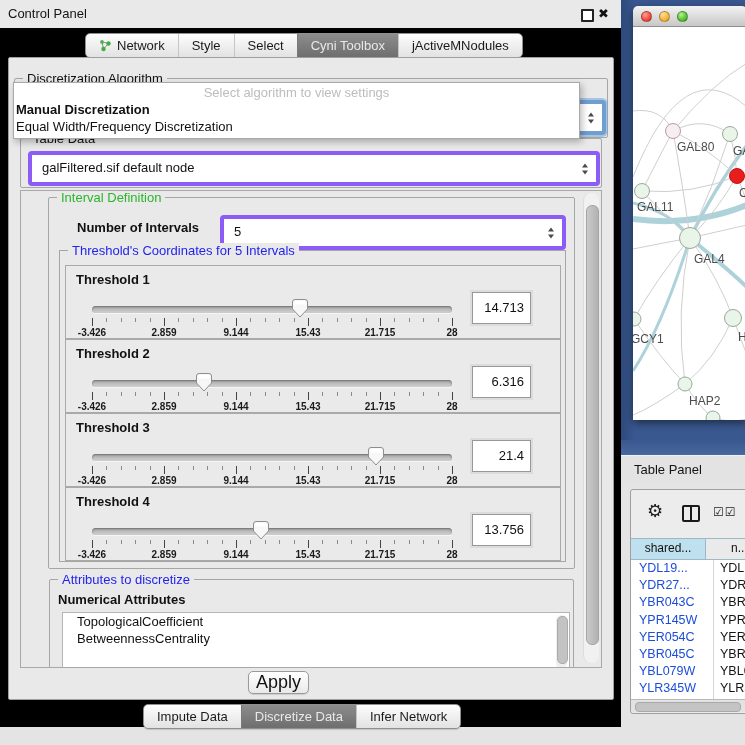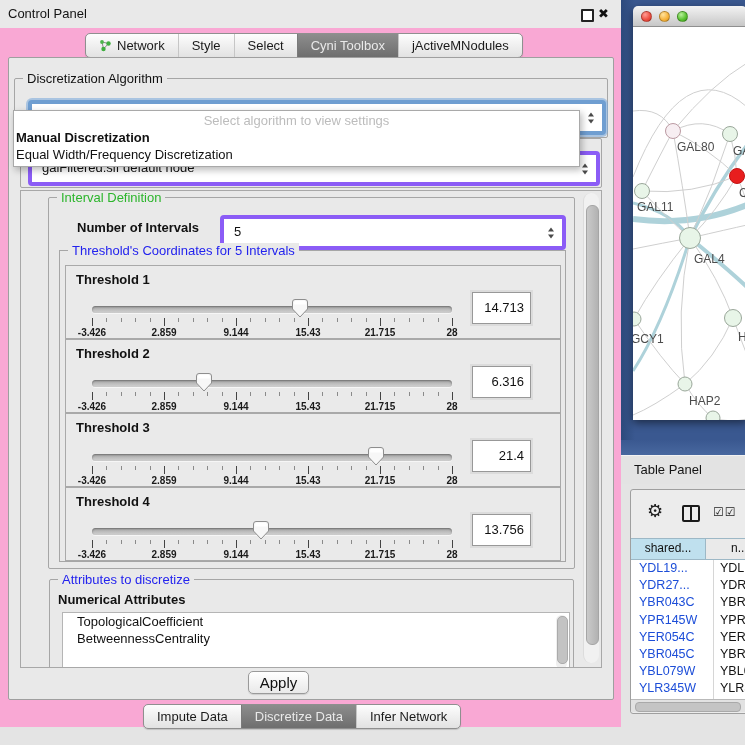--- a/index.html
+++ b/index.html
@@ -1,20 +1,20 @@
 <!DOCTYPE html>
 <html><head>
 <meta charset="utf-8">
 <style>
   html,body{margin:0;padding:0;}
   body{width:745px;height:745px;background:#e4e4e4;font-family:"Liberation Sans","DejaVu Sans",sans-serif;-webkit-font-smoothing:antialiased;}
   #root{position:relative;width:745px;height:745px;overflow:hidden;background:#e4e4e4;}
 
   
-  .left-panel{position:absolute;left:0;top:0;width:621px;height:727px;background:#f9a8d4;}
+  .left-panel{position:absolute;left:0;top:0;width:621px;height:727px;background:#000000;}
   .cp-titlebar{position:absolute;left:0;top:0;width:621px;height:28px;background:#e9e9e9;}
   .cp-title{position:absolute;left:8px;top:0;line-height:28px;font-size:13px;color:#141414;}
   .float-btn{position:absolute;left:581px;top:9px;width:9px;height:9px;border:2px solid #222;border-radius:1px;background:#fff;}
   .close-btn{position:absolute;left:598px;top:5px;font-size:13px;font-weight:bold;color:#111;line-height:18px;}
 
   .seg-control{position:absolute;display:flex;height:23px;border:1px solid #8f8f8f;border-radius:5px;overflow:hidden;background:linear-gradient(#fdfdfd,#e2e2e2);box-shadow:0 1px 1px rgba(0,0,0,.15);}
   .seg{padding:0 13px;line-height:23px;font-size:13px;color:#1a1a1a;border-left:1px solid #c6c6c6;display:flex;align-items:center;gap:5px;white-space:nowrap;}
   .seg:first-child{border-left:none;}
   .seg.selected{background:linear-gradient(#8d8d8d,#6e6e6e);color:#e9e9e9;border-left-color:#7a7a7a;}
   #top-tabs{left:85px;top:33px;}
@@ -28,21 +28,21 @@
   .title-blue{color:#2323ee;}
 
   .combo{position:absolute;background:#fff;border:4px solid #8b5cf6;border-radius:4px;font-size:13px;color:#111;}
   .combo .combo-text{display:block;padding-left:10px;line-height:25px;overflow:hidden;white-space:nowrap;}
   .combo.focused{border-color:#6f9ed1;box-shadow:0 0 0 2px rgba(116,166,218,.55);}
   .stepper{position:absolute;right:8px;top:50%;transform:translateY(-50%);display:flex;flex-direction:column;gap:3px;}
   .arr-up{width:0;height:0;border-left:3.5px solid transparent;border-right:3.5px solid transparent;border-bottom:4px solid #4a4a4a;}
   .arr-dn{width:0;height:0;border-left:3.5px solid transparent;border-right:3.5px solid transparent;border-top:4px solid #4a4a4a;}
 
   
-  .algo-popup{position:absolute;left:13px;top:82px;width:565px;height:55px;background:#fff;border:1px solid #a9a9a9;box-shadow:2px 3px 7px rgba(0,0,0,.28);z-index:30;margin-top:28px;}
+  .algo-popup{position:absolute;left:13px;top:82px;width:565px;height:55px;background:#fff;border:1px solid #a9a9a9;box-shadow:2px 3px 7px rgba(0,0,0,.28);z-index:30;}
   .popup-placeholder{height:18px;line-height:19px;text-align:center;color:#bcbcbc;font-size:13px;}
   .popup-item{height:17px;line-height:17px;padding-left:2px;font-size:13px;color:#111;white-space:nowrap;}
   .popup-item.bold{font-weight:bold;}
 
   
   .scrollpane{position:absolute;left:20px;top:190px;width:580px;height:476px;border:1px solid #a8a8a8;background:#e9e9e9;overflow:hidden;}
   .vscroll-track{position:absolute;right:2px;top:2px;width:15px;height:470px;background:#f1f1f1;border-left:1px solid #dcdcdc;border-radius:8px;}
   .vscroll-thumb{position:absolute;left:2px;top:12px;width:11px;height:438px;border-radius:6px;background:linear-gradient(90deg,#cacaca,#b2b2b2);border:1px solid #a5a5a5;}
 
   .noi-label{position:absolute;left:28px;top:22px;font-size:13px;font-weight:bold;color:#111;}
@@ -56,21 +56,21 @@
   .tick-label{position:absolute;top:61px;font-size:10px;font-weight:bold;color:#1a1a1a;transform:translateX(-50%);white-space:nowrap;}
   .handle{position:absolute;top:33px;width:17px;height:19px;transform:translateX(-50%);}
   .value-box{position:absolute;left:406px;top:26px;width:51px;height:30px;background:#fff;border:1px solid #989898;box-shadow:0 0 0 2px #dcdcdc;font-size:13px;color:#111;text-align:right;line-height:30px;padding-right:6px;}
 
   .attr-subtitle{position:absolute;left:8px;top:12px;font-size:13px;font-weight:bold;color:#111;}
   .listbox{position:absolute;left:12px;top:32px;width:506px;height:60px;background:#fff;border:1px solid #b5b5b5;overflow:hidden;}
   .list-item{height:17px;line-height:17px;padding-left:14px;font-size:13px;color:#111;white-space:nowrap;}
   .list-vscroll{position:absolute;right:2px;top:2px;width:11px;height:54px;background:#efefef;border-radius:6px;}
   .list-vthumb{position:absolute;left:1px;top:1px;width:9px;height:46px;border-radius:5px;background:#c3c3c3;border:1px solid #ababab;}
 
-  .apply-btn{position:absolute;left:248px;top:671px;width:59px;height:21px;border:1px solid #9a9a9a;border-radius:5px;background:linear-gradient(#ffffff,#e9e9e9);font-size:15px;color:#111;text-align:center;line-height:21px;box-shadow:0 1px 1px rgba(0,0,0,.12);}
+  .apply-btn{position:absolute;left:248px;top:671px;width:59px;height:21px;border:1px solid #9a9a9a;border-radius:5px;background:linear-gradient(#ffffff,#e9e9e9);font-size:18px;color:#111;text-align:center;line-height:21px;box-shadow:0 1px 1px rgba(0,0,0,.12);}
 
   
   .net-frame{position:absolute;left:621px;top:0;width:124px;height:455px;background:linear-gradient(90deg,#2d4a7c,#3a5890 14px);}
   .net-frame-bottom{position:absolute;left:621px;top:440px;width:124px;height:15px;background:linear-gradient(#3a5890,#48689f);}
   .net-window{position:absolute;left:633px;top:6px;width:114px;height:414px;border-radius:5px 5px 0 0;box-shadow:0 3px 9px rgba(0,0,0,.5);overflow:hidden;}
   .net-titlebar{position:relative;height:20px;background:linear-gradient(#f3f3f3,#c7c7c7);border-bottom:1px solid #8f8f8f;}
   .light{position:absolute;top:4.5px;width:11px;height:11px;border-radius:50%;border:1px solid rgba(0,0,0,.25);box-sizing:border-box;}
   .light.red{left:7.5px;background:radial-gradient(circle at 35% 30%,#ff9d94,#ed4d3f 60%,#c93a2e);}
   .light.yellow{left:25.5px;background:radial-gradient(circle at 35% 30%,#ffe39e,#f6b23a 60%,#d69425);}
   .light.green{left:43.5px;background:radial-gradient(circle at 35% 30%,#b8f09b,#57c12f 60%,#3f9c20);}

